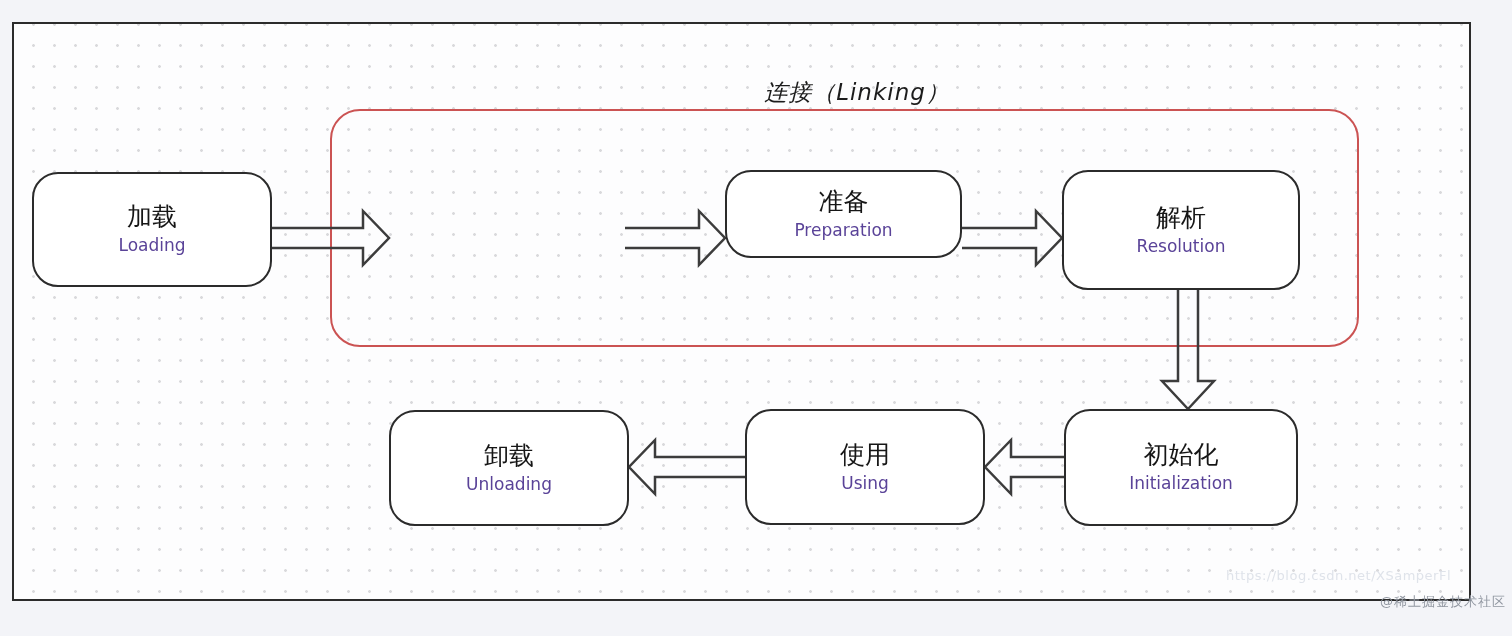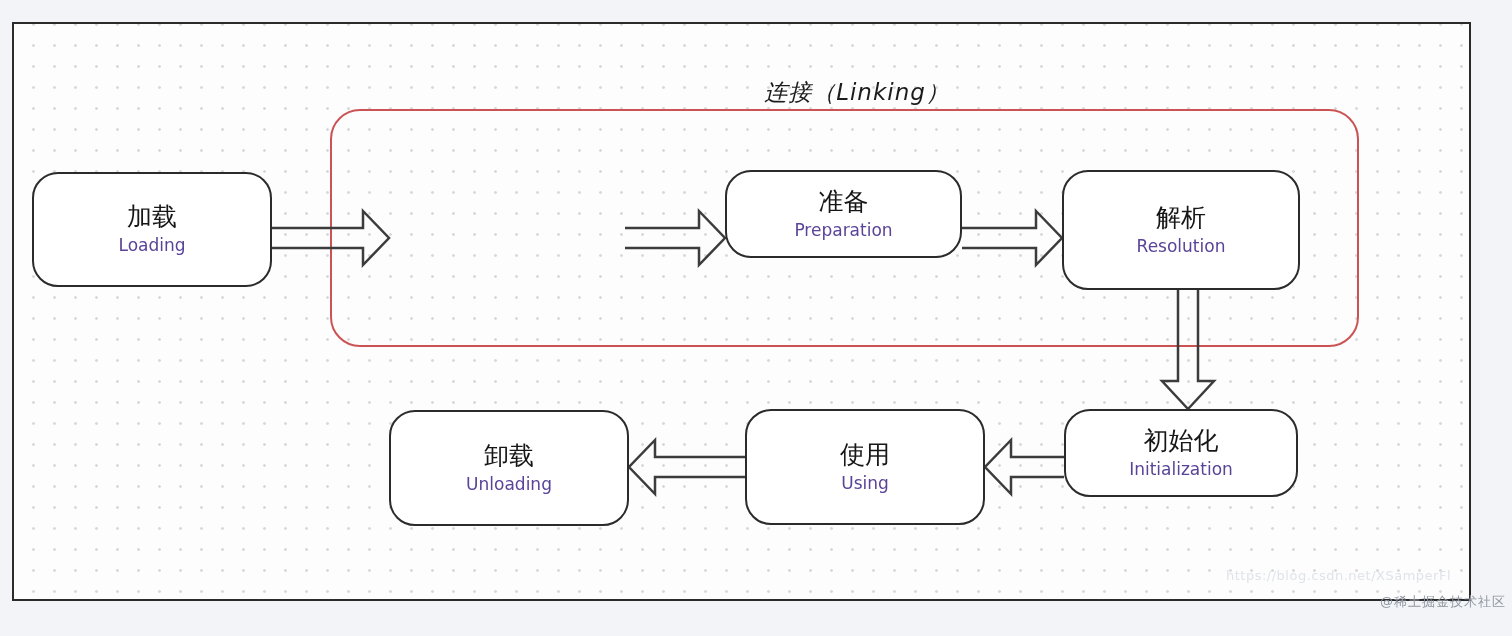--- a/index.html
+++ b/index.html
@@ -60,21 +60,21 @@
     justify-content:center;
     gap:4px;
     text-align:center;
   }
   .node .zh{font-size:25px;color:var(--zh-text);line-height:1.15;}
   .node .en{font-size:17px;color:var(--en-text);line-height:1.15;}
   .node-loading       {left:18px;  top:148px; width:240px; height:115px;}
   .node-verification  {left:375px; top:146px; width:236px; height:120px;}
   .node-preparation   {left:711px; top:146px; width:237px; height:88px;}
   .node-resolution    {left:1048px;top:146px; width:238px; height:120px;}
-  .node-initialization{left:1050px;top:385px; width:234px; height:88px;}
+  .node-initialization{left:1050px;top:385px; width:234px; height:117px;}
   .node-using         {left:731px; top:385px; width:240px; height:116px;}
   .node-unloading     {left:375px; top:386px; width:240px; height:116px;}
   svg.arrows{
     position:absolute;
     left:0; top:0;
     width:1459px; height:579px;
     pointer-events:none;
   }
   svg.arrows path{
     stroke:var(--arrow);

